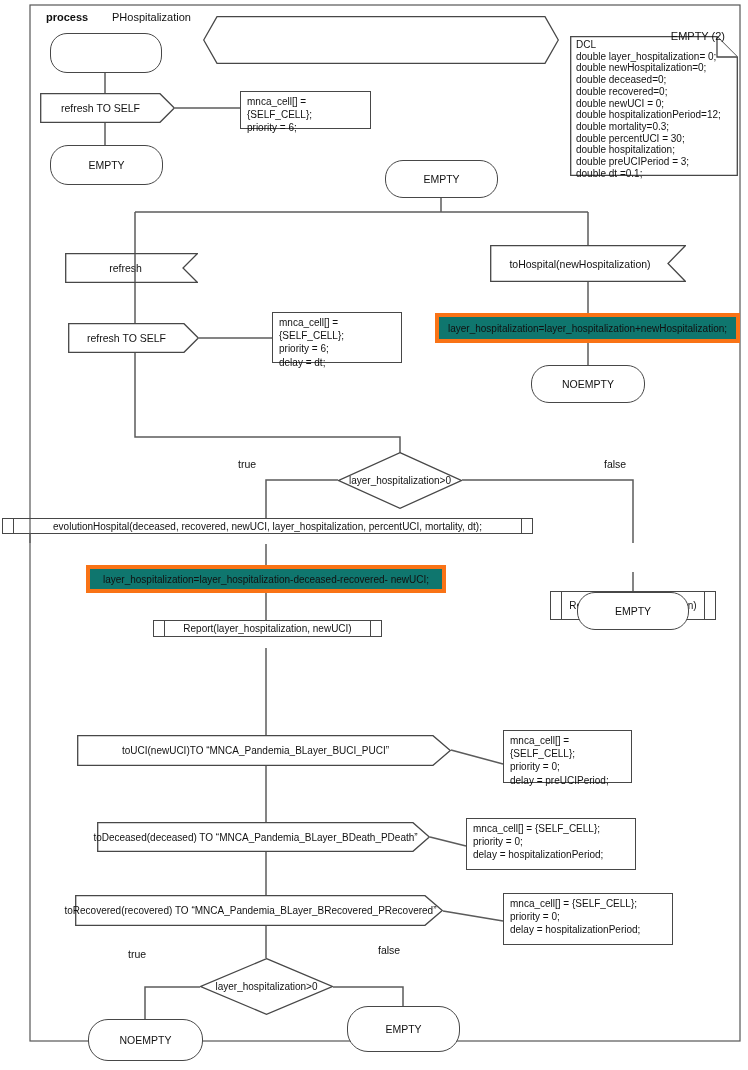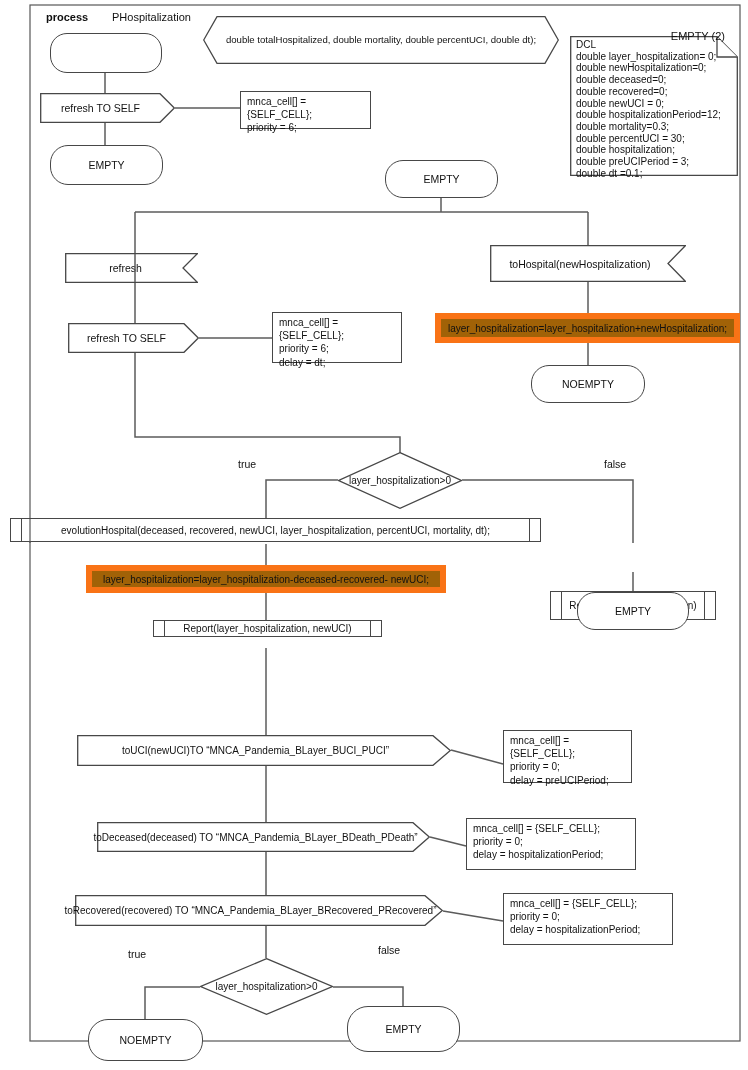--- a/index.html
+++ b/index.html
@@ -1,21 +1,21 @@
 <!DOCTYPE html>
 <html><head>
 <meta charset="utf-8">
 <style>
   html,body{margin:0;padding:0;}
   body{width:748px;height:1070px;position:relative;background:#fff;
        font-family:"Liberation Sans",sans-serif;color:#111;overflow:hidden;}
   svg.layer{position:absolute;left:0;top:0;z-index:0;}
   svg.layer.top{z-index:3;pointer-events:none;}
   .shape{position:absolute;z-index:1;box-sizing:border-box;}
-  .rect{border:6px solid #f97316;background:#a16207;text-align:center;}
+  .rect{border:4px solid #f97316;background:#0f766e;text-align:center;}
   .state{border:1.3px solid #474747;background:#fff;border-radius:18px;}
   .proc{border:1.2px solid #474747;background:#fff;}
   .proc .bar{position:absolute;top:0;bottom:0;width:0;border-left:1px solid #474747;}
   .proc .bar.l{left:10px;} .proc .bar.r{right:10px;}
   .shp-svg{position:absolute;left:0;top:0;width:100%;height:100%;display:block;}
   .shp-svg polygon,.shp-svg path{fill:#fff;stroke:#474747;stroke-width:1.3;}
   .lbl{position:absolute;inset:0;display:flex;align-items:center;justify-content:center;
        font-size:10.5px;white-space:nowrap;z-index:2;}
   .lbl.small{font-size:10px;}
   .lbl.tiny{font-size:9.6px;}
@@ -64,21 +64,20 @@
 <div class="freetext" style="left:112px;top:11px;font-size:11px;">PHospitalization</div>
 <div class="freetext" style="left:600px;top:30px;width:125px;text-align:right;font-size:11px;">EMPTY (2)</div>
 
 <div class="shape state" style="left:50px;top:33px;width:112px;height:40px;border-radius:17px;"></div>
 
 <div class="shape" style="left:203px;top:16px;width:356px;height:48px;">
   <svg class="shp-svg" viewBox="0 0 356 48" preserveAspectRatio="none">
     <polygon points="14,0.7 342,0.7 355.3,24 342,47.3 14,47.3 0.7,24"></polygon>
   </svg>
   <div class="lbl tiny two-line">
-    <div>double totalHospitalized, double mortality, double percentUCI, double dt);</div>
   </div>
 </div>
 
 <div class="shape" style="left:570px;top:36px;width:168px;height:140px;">
   <svg class="shp-svg" viewBox="0 0 168 140" preserveAspectRatio="none">
     <polygon points="0.7,0.7 147,0.7 167.3,21 167.3,139.3 0.7,139.3"></polygon>
     <path d="M147,0.7 L147,21 L167.3,21" fill="none"></path>
   </svg>
   <div class="dcl-text">
     <div>DCL</div>
@@ -153,21 +152,21 @@
 
 <div class="shape" style="left:338px;top:452px;width:124px;height:57px;">
   <svg class="shp-svg" viewBox="0 0 124 57" preserveAspectRatio="none">
     <polygon points="62,0.7 123.3,28.5 62,56.3 0.7,28.5"></polygon>
   </svg>
   <div class="lbl small">layer_hospitalization&gt;0</div>
 </div>
 <div class="freetext" style="left:238px;top:458px;">true</div>
 <div class="freetext" style="left:604px;top:458px;">false</div>
 
-<div class="shape proc" style="left:10px;top:518px;width:531px;height:24px;text-align:center;">
+<div class="shape proc" style="left:2px;top:518px;width:531px;height:16px;text-align:center;">
   <div class="bar l"></div>
     <div class="bar r"></div>
   <div class="lbl small">evolutionHospital(deceased, recovered, newUCI, layer_hospitalization, percentUCI, mortality, dt);</div>
 </div>
 
 <div class="shape rect" style="left:86px;top:565px;width:360px;height:28px;padding-left:46px;">
   <div class="lbl small">layer_hospitalization=layer_hospitalization-deceased-recovered- newUCI;</div>
 </div>
 
 <div class="shape proc" style="left:153px;top:620px;width:229px;height:17px;">

